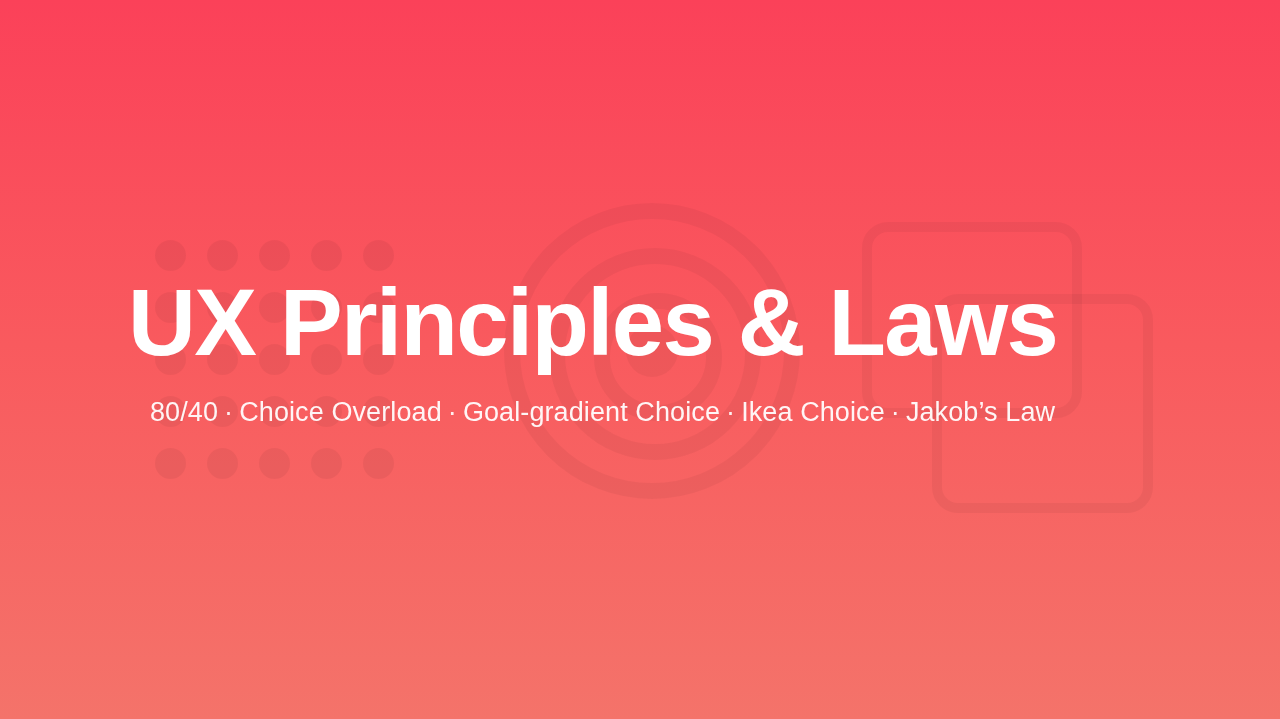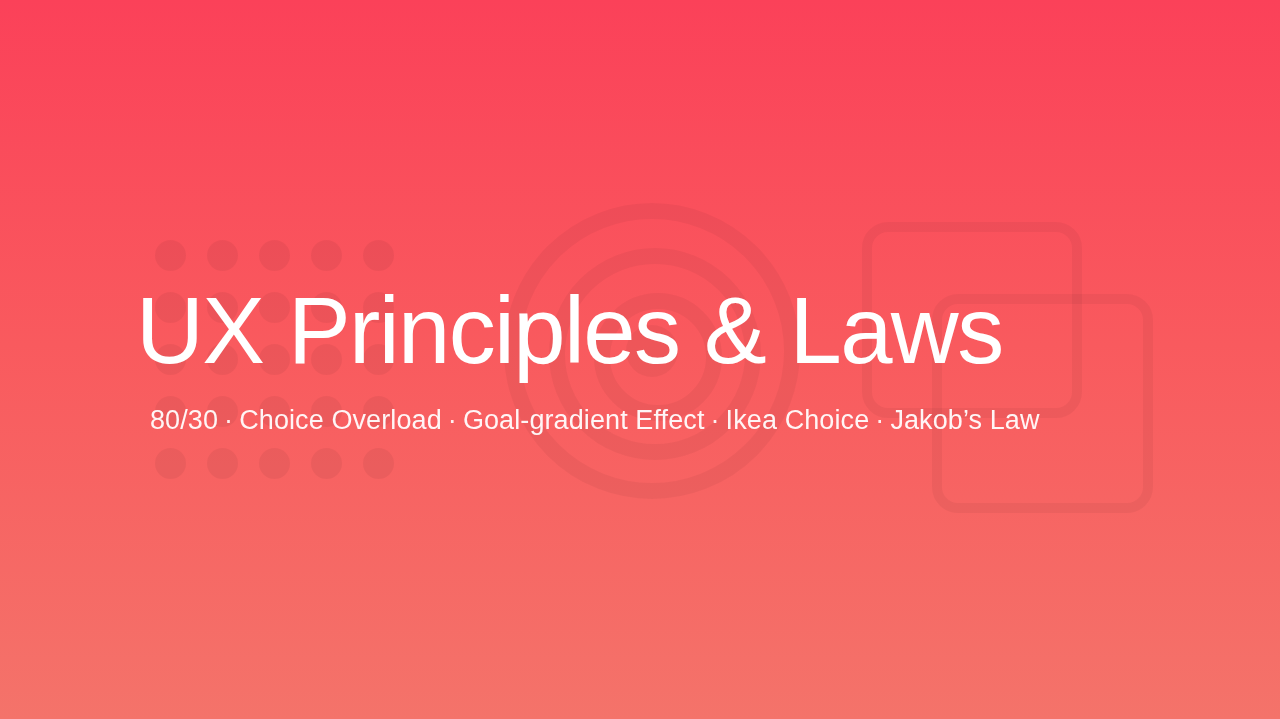--- a/index.html
+++ b/index.html
@@ -77,25 +77,25 @@
 
   
   .content {
     position: absolute;
     left: 124px;
     top: 268px;
     width: 1060px;
   }
 
   .title {
-    margin: 12px;
+    margin: 4px;
     color: #ffffff;
     font-size: 94px;
     line-height: 1.08;
-    font-weight: 400;
+    font-weight: 700;
     letter-spacing: -1.6px;
     white-space: nowrap;
   }
 
   .subtitle {
     margin: 22px 0 0 26px;
     color: rgba(255, 255, 255, 0.94);
     font-size: 27px;
     line-height: 1.25;
     font-weight: 400;
@@ -152,16 +152,16 @@
       <span class="ring ring-3"></span>
       <span class="ring-core"></span>
     </div>
 
     <span class="rect-outline rect-back"></span>
     <span class="rect-outline rect-front"></span>
   </div>
 
   <div class="content">
     <h1 class="title">UX Principles &amp; Laws</h1>
-    <p class="subtitle"><span>80/30</span><span class="sep">·</span><span>Choice Overload</span><span class="sep">·</span><span>Goal-gradient Effect</span><span class="sep">·</span><span>Ikea Choice</span><span class="sep">·</span><span>Jakob’s Law</span></p>
+    <p class="subtitle"><span>80/40</span><span class="sep">·</span><span>Choice Overload</span><span class="sep">·</span><span>Goal-gradient Choice</span><span class="sep">·</span><span>Ikea Choice</span><span class="sep">·</span><span>Jakob’s Law</span></p>
   </div>
 
 </div>
 
 </body></html>

